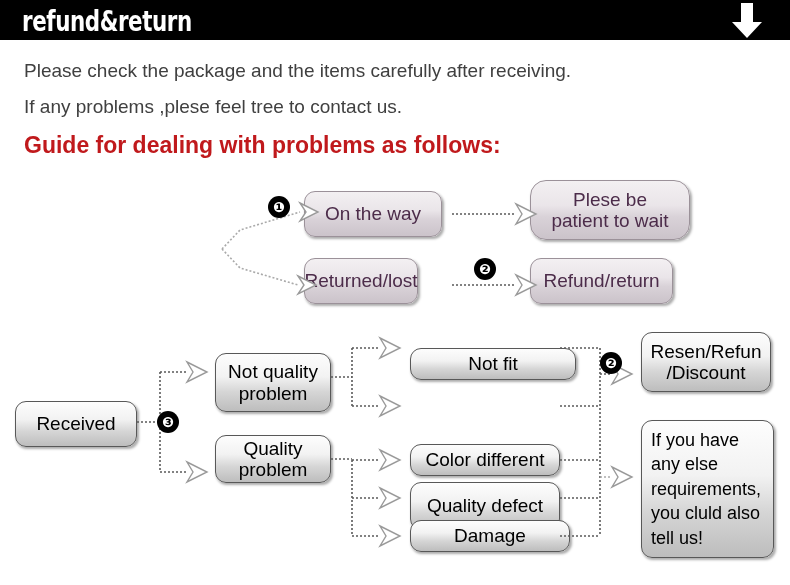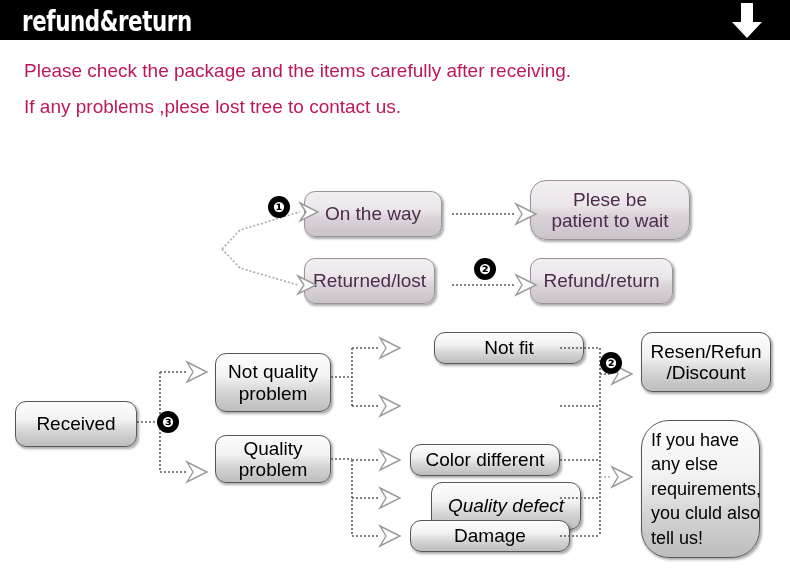--- a/index.html
+++ b/index.html
@@ -43,21 +43,21 @@
     position: absolute;
     right: 26px;
     top: 3px;
     width: 34px;
     height: 36px;
   }
 
   
   .intro-line {
     position: absolute;
-    color: #be185d;
+    color: #404040;
     font-size: 19px;
     white-space: nowrap;
     font-family: "Liberation Sans", sans-serif;
   }
   #intro-line-1 { left: 24px; top: 60px; }
   #intro-line-2 { left: 24px; top: 96px; }
   #guide-heading {
     position: absolute;
     left: 24px;
     top: 132px;
@@ -152,21 +152,22 @@
 
 <div id="page">
 
   <div id="header-bar"></div>
   <div id="header-title">refund&amp;return</div>
   <svg id="header-arrow" viewBox="0 0 34 36">
     <polygon points="11,0 23,0 23,19 32,19 17,35 2,19 11,19" fill="#ffffff"></polygon>
   </svg>
 
   <div class="intro-line" id="intro-line-1">Please check the package and the items carefully after receiving.</div>
-  <div class="intro-line" id="intro-line-2">If any problems ,plese lost tree to contact us.</div>
+  <div class="intro-line" id="intro-line-2">If any problems ,plese feel tree to contact us.</div>
+  <div id="guide-heading">Guide for dealing with problems as follows:</div>
 
   <svg id="connectors" viewBox="0 0 790 585">
 
     <path class="conn-light" d="M 222 249 L 240 230 L 300 212"></path>
     <polygon class="head" points="300,203 318,212 300,221 306,212"></polygon>
     <path class="conn-light" d="M 222 249 L 240 268 L 298 285"></path>
     <polygon class="head" points="298,276 316,285 298,294 304,285"></polygon>
 
     <path class="conn" d="M 452 214 L 516 214"></path>
     <polygon class="head" points="516,204 536,214 516,224 522,214"></polygon>
@@ -209,53 +210,53 @@
     <path class="conn" d="M 600 374 L 612 374"></path>
     <polygon class="head" points="612,364 632,374 612,384 618,374"></polygon>
 
     <path class="conn-light" d="M 600 477 L 612 477"></path>
     <polygon class="head" points="612,467 632,477 612,487 618,477"></polygon>
   </svg>
 
 
   <div class="node purple" style="left:304px; top:191px; width:138px; height:46px;">On the way</div>
 
-  <div class="node purple" style="left:304px; top:258px; width:131px; height:46px;">Returned/lost</div>
+  <div class="node purple" style="left:304px; top:258px; width:114px; height:46px;">Returned/lost</div>
 
   <div class="node purple" style="left:530px; top:180px; width:160px; height:60px;border-radius:16px;">Plese be
 patient to wait</div>
 
   <div class="node purple" style="left:530px; top:258px; width:143px; height:46px;">Refund/return</div>
 
   <div class="badge" style="left:268px; top:196px;">❶</div>
   <div class="badge" style="left:474px; top:258px;">❷</div>
 
   <div class="node gray" style="left:15px; top:401px; width:122px; height:46px;">Received</div>
 
   <div class="badge" style="left:157px; top:411px;">❸</div>
 
   <div class="node gray" style="left:215px; top:353px; width:116px; height:59px;">Not quality
 problem</div>
 
   <div class="node gray" style="left:215px; top:435px; width:116px; height:48px;">Quality
 problem</div>
 
-  <div class="node gray" style="left:410px; top:332px; width:150px; height:32px;margin-left:24px;">Not fit</div>
+  <div class="node gray" style="left:410px; top:348px; width:166px; height:32px;">Not fit</div>
 
 
   <div class="node gray" style="left:410px; top:444px; width:150px; height:32px;">Color different</div>
 
-  <div class="node gray" style="left:431px; top:482px; width:150px; height:48px;font-style:italic;">Quality defect</div>
+  <div class="node gray" style="left:410px; top:482px; width:150px; height:48px;">Quality defect</div>
 
   <div class="node gray" style="left:410px; top:520px; width:160px; height:32px;">Damage</div>
 
   <div class="badge" style="left:600px; top:352px;">❷</div>
 
   <div class="node gray" style="left:641px; top:332px; width:130px; height:60px;">Resen/Refun
 /Discount</div>
 
-  <div class="node gray left-align" style="left:641px; top:420px; width:119px; height:138px; font-size:18px;border-radius:28px;">If you have
+  <div class="node gray left-align" style="left:641px; top:420px; width:133px; height:138px; font-size:18px;">If you have
 any else
 requirements,
 you cluld also
 tell us!</div>
 
 </div>
 
 </body></html>

